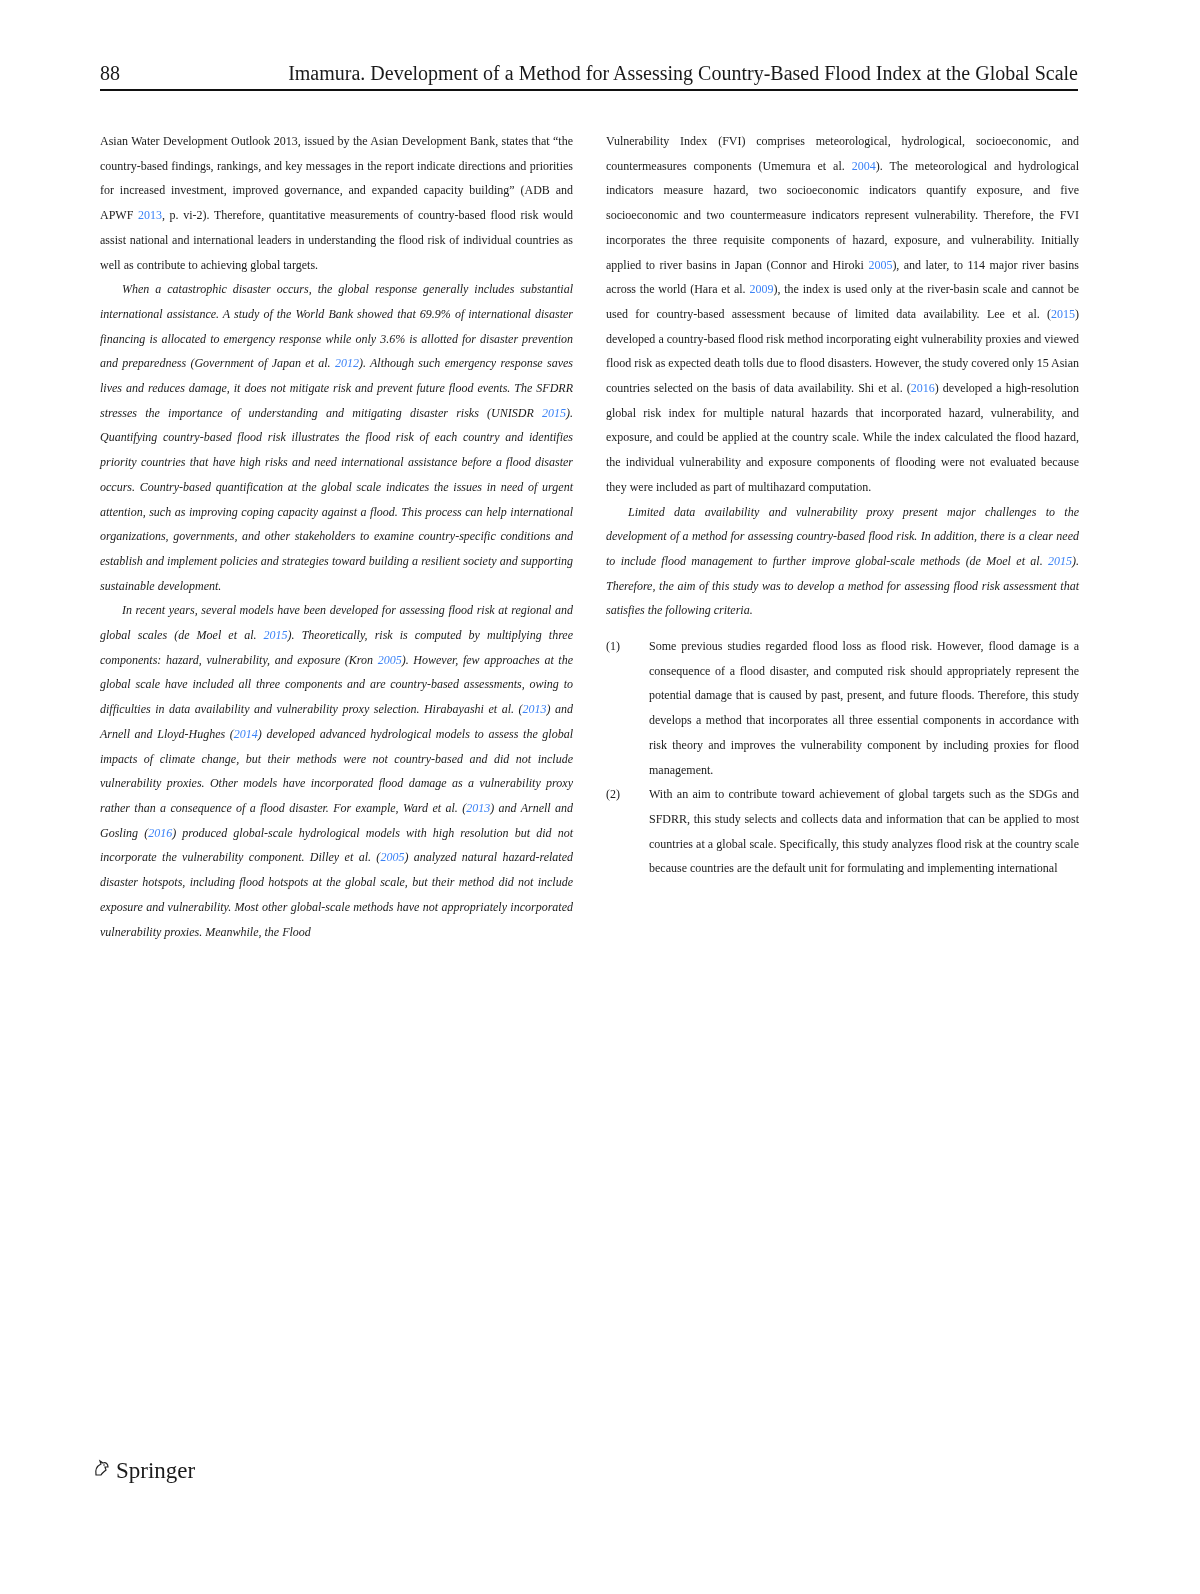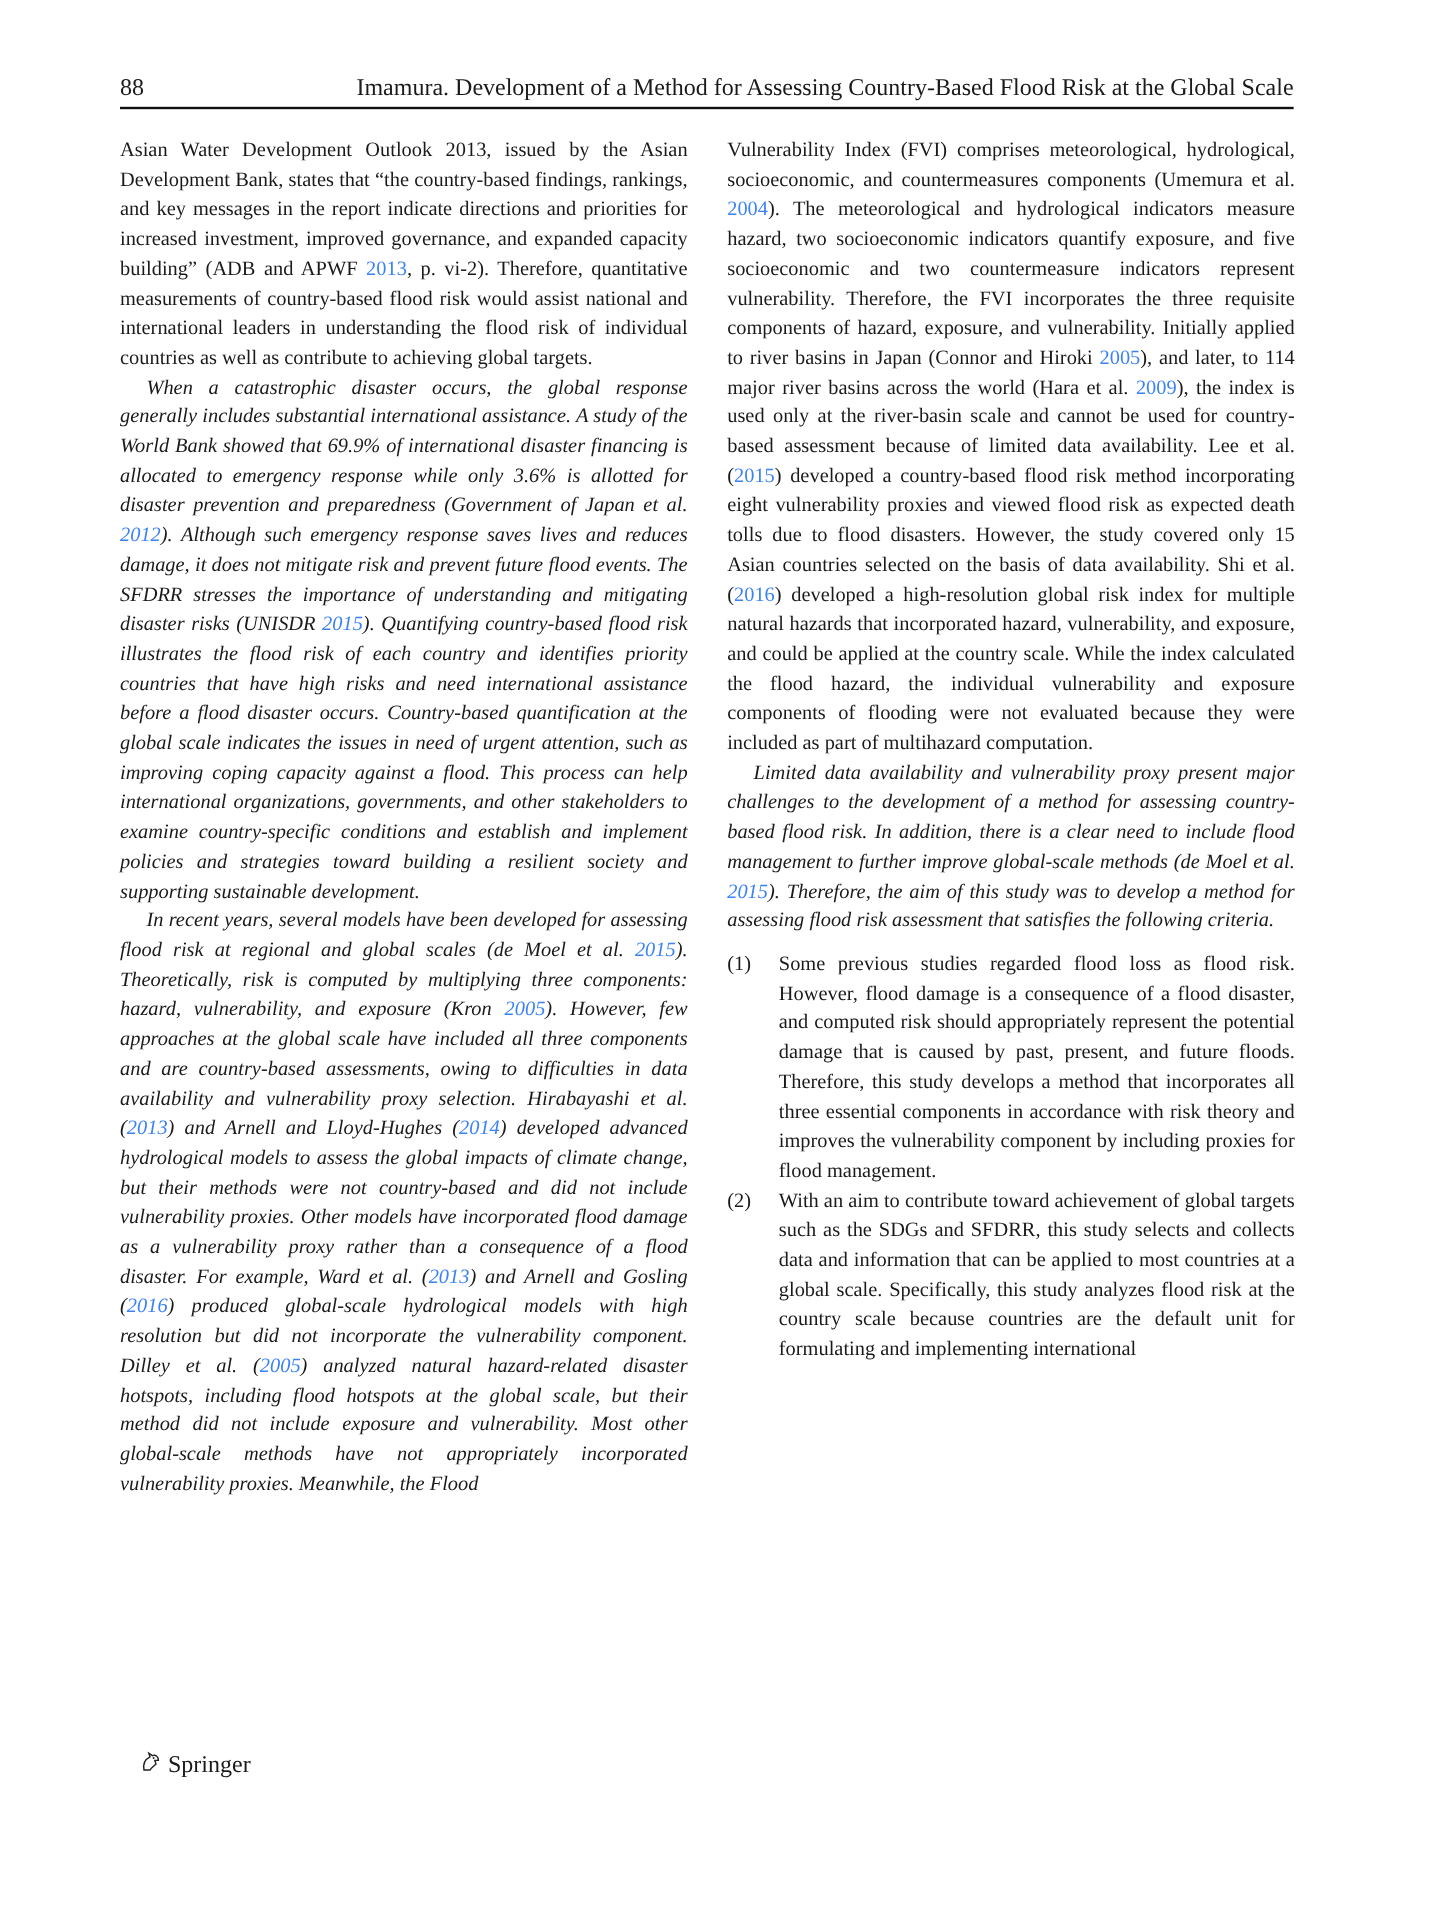--- a/index.html
+++ b/index.html
@@ -3,42 +3,42 @@
 <meta charset="utf-8">
 <style>
   html, body { margin:0; padding:0; background:#ffffff; }
   body { width:1200px; height:1594px; position:relative; overflow:hidden;
          font-family:"Liberation Serif","DejaVu Serif",serif; color:#1a1a1a; }
   .header { position:absolute; left:100px; top:62px; width:978px; height:26px;
             font-size:20px; }
   .header .pagenum { position:absolute; left:0; top:0; }
   .header .running { position:absolute; right:0; top:0; }
   .header-rule { position:absolute; left:100px; top:89px; width:978px; height:2px; background:#111; }
-  .col { position:absolute; top:113px; width:473px; font-size:17px; line-height:24.7px;
+  .col { position:absolute; top:129px; width:473px; font-size:12px; line-height:24.7px;
          text-align:justify; hyphens:none; }
   .col.left { left:100px; }
   .col.right { left:606px; }
   .col p { margin:0; }
   .col p.indent { text-indent:22px;font-style:italic; }
   .cite { color:#3b82f6; }
   .list { margin-top:11px; }
   .item { position:relative; padding-left:43px; margin-bottom:0; }
   .item .num { position:absolute; left:0; top:0; }
   .item .title { font-style:italic; display:block; }
   .item .body { display:block; }
-  .footer { position:absolute; left:116px; top:1458px; height:26px; display:flex; align-items:center;
-            font-size:20px; }
+  .footer { position:absolute; left:92px; top:1458px; height:26px; display:flex; align-items:center;
+            font-size:23px; }
   .footer svg { width:20px; height:20px; margin-right:4px; }
 </style>
 </head>
 <body>
 
 <div class="header">
   <span class="pagenum">88</span>
-  <span class="running">Imamura. Development of a Method for Assessing Country-Based Flood Risk at the Global Scale</span>
+  <span class="running">Imamura. Development of a Method for Assessing Country-Based Flood Index at the Global Scale</span>
 </div>
 <div class="header-rule"></div>
 
 <div class="col left">
   <p><span>Asian Water Development Outlook 2013, issued by the Asian Development Bank, states that “the country-based findings, rankings, and key messages in the report indicate directions and priorities for increased investment, improved governance, and expanded capacity building” (ADB and APWF </span><a class="cite">2013</a><span>, p. vi-2). Therefore, quantitative measurements of country-based flood risk would assist national and international leaders in understanding the flood risk of individual countries as well as contribute to achieving global targets.</span></p>
   <p class="indent"><span>When a catastrophic disaster occurs, the global response generally includes substantial international assistance. A study of the World Bank showed that 69.9% of international disaster financing is allocated to emergency response while only 3.6% is allotted for disaster prevention and preparedness (Government of Japan et al. </span><a class="cite">2012</a><span>). Although such emergency response saves lives and reduces damage, it does not mitigate risk and prevent future flood events. The SFDRR stresses the importance of understanding and mitigating disaster risks (UNISDR </span><a class="cite">2015</a><span>). Quantifying country-based flood risk illustrates the flood risk of each country and identifies priority countries that have high risks and need international assistance before a flood disaster occurs. Country-based quantification at the global scale indicates the issues in need of urgent attention, such as improving coping capacity against a flood. This process can help international organizations, governments, and other stakeholders to examine country-specific conditions and establish and implement policies and strategies toward building a resilient society and supporting sustainable development.</span></p>
   <p class="indent"><span>In recent years, several models have been developed for assessing flood risk at regional and global scales (de Moel et al. </span><a class="cite">2015</a><span>). Theoretically, risk is computed by multiplying three components: hazard, vulnerability, and exposure (Kron </span><a class="cite">2005</a><span>). However, few approaches at the global scale have included all three components and are country-based assessments, owing to difficulties in data availability and vulnerability proxy selection. Hirabayashi et al. (</span><a class="cite">2013</a><span>) and Arnell and Lloyd-Hughes (</span><a class="cite">2014</a><span>) developed advanced hydrological models to assess the global impacts of climate change, but their methods were not country-based and did not include vulnerability proxies. Other models have incorporated flood damage as a vulnerability proxy rather than a consequence of a flood disaster. For example, Ward et al. (</span><a class="cite">2013</a><span>) and Arnell and Gosling (</span><a class="cite">2016</a><span>) produced global-scale hydrological models with high resolution but did not incorporate the vulnerability component. Dilley et al. (</span><a class="cite">2005</a><span>) analyzed natural hazard-related disaster hotspots, including flood hotspots at the global scale, but their method did not include exposure and vulnerability. Most other global-scale methods have not appropriately incorporated vulnerability proxies. Meanwhile, the Flood</span></p>
 </div>
 
 <div class="col right">

